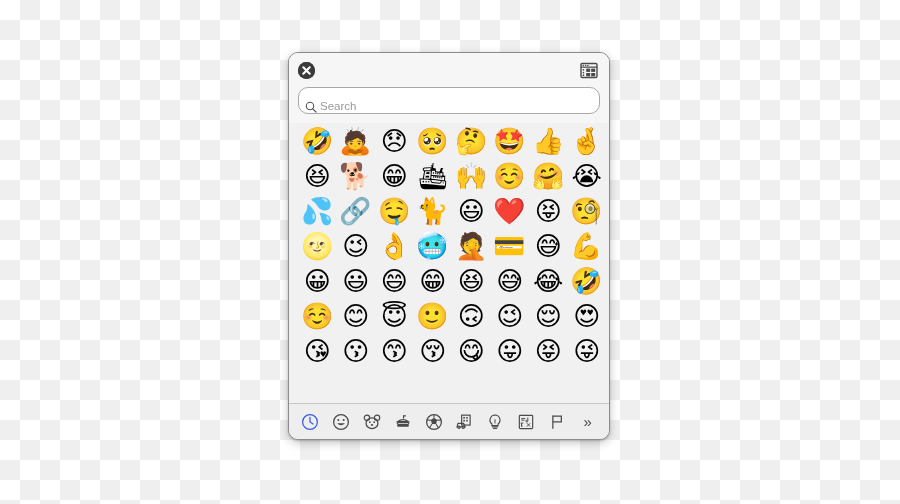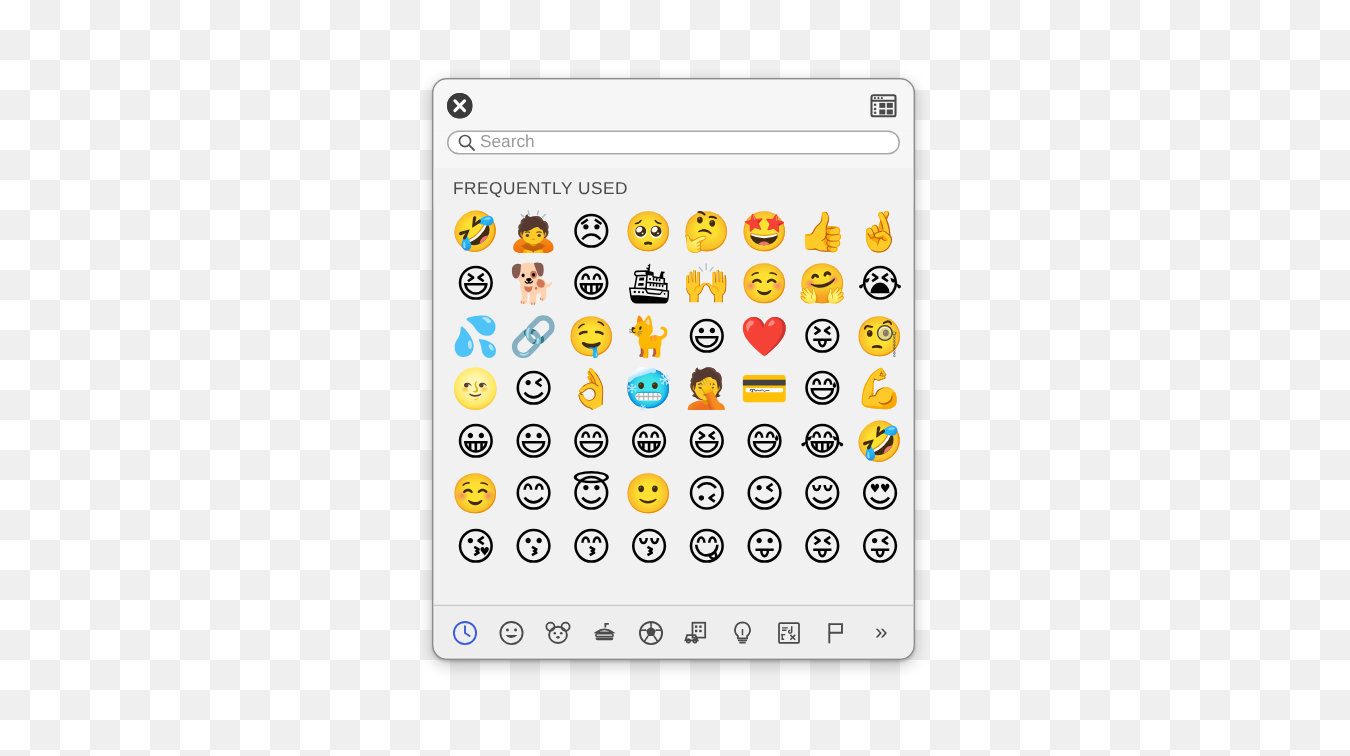--- a/index.html
+++ b/index.html
@@ -72,26 +72,26 @@
   .expand-button svg { display: block; }
 
   
   .search-wrap {
     flex: 0 0 auto;
     padding: 0 9px 9px 9px;
     background: #f6f6f6;
   }
   .search-field {
     position: relative;
-    height: 16px;
+    height: 27px;
     background: #ffffff;
     border: 1px solid #a9a9a9;
     border-radius: 10px;
     display: flex;
-    align-items: center;
+    align-items: flex-end;
     padding: 0 6px;
     box-sizing: border-box;
   }
   .search-icon {
     flex: 0 0 auto;
     width: 12px;
     height: 12px;
     margin-right: 3px;
   }
   .search-icon svg { display: block; }
@@ -209,21 +209,20 @@
           <circle cx="5" cy="5" r="3.7" fill="none" stroke="#555" stroke-width="1.1"></circle>
           <path d="M7.8 7.8 L11 11" stroke="#555" stroke-width="1.2" stroke-linecap="round"></path>
         </svg>
       </span>
       <input class="search-input" type="text" placeholder="Search" style="">
     </div>
   </div>
 
   <div class="emoji-scroll">
 
-  <div class="section-header">FREQUENTLY USED</div>
       <div class="emoji-grid">
         <div class="emoji-cell">🤣</div>
         <div class="emoji-cell">🙇</div>
         <div class="emoji-cell">😞</div>
         <div class="emoji-cell">🥺</div>
         <div class="emoji-cell">🤔</div>
         <div class="emoji-cell">🤩</div>
         <div class="emoji-cell">👍</div>
         <div class="emoji-cell">🤞</div>
         <div class="emoji-cell">😆</div>

